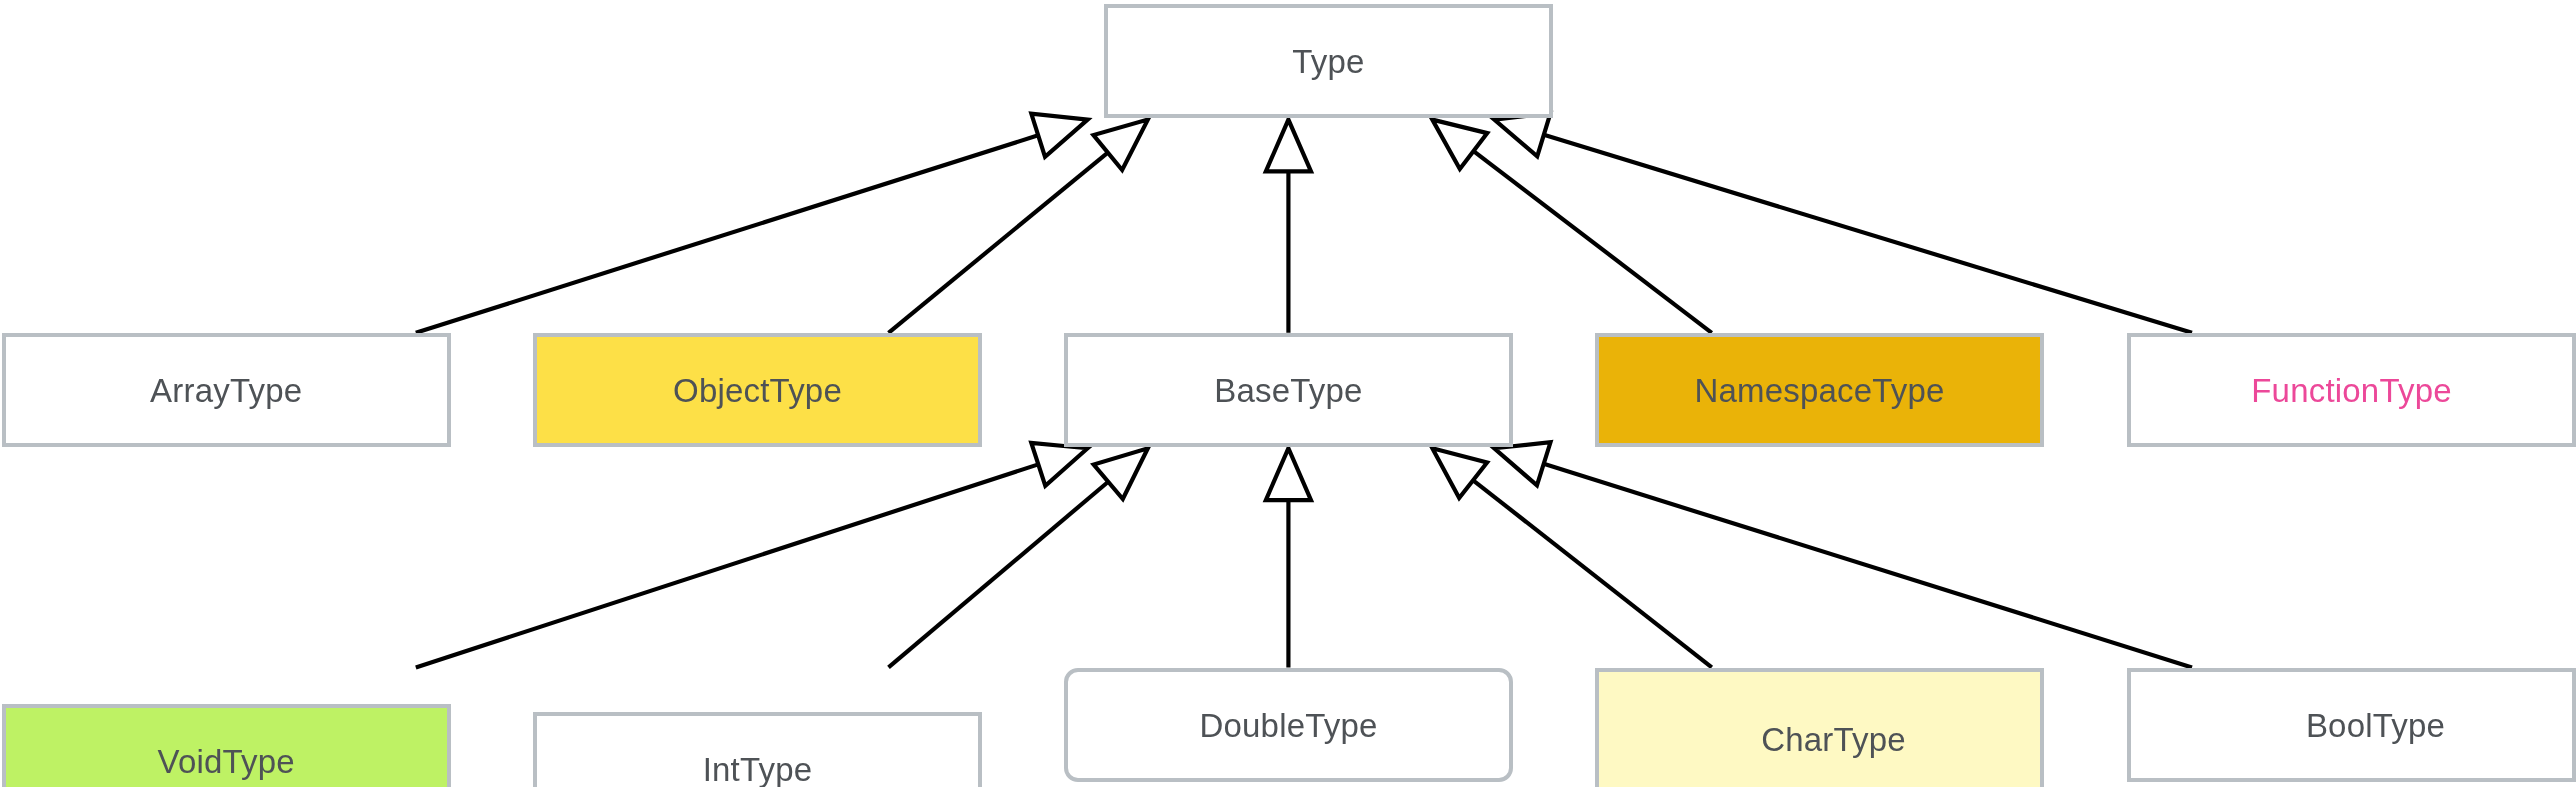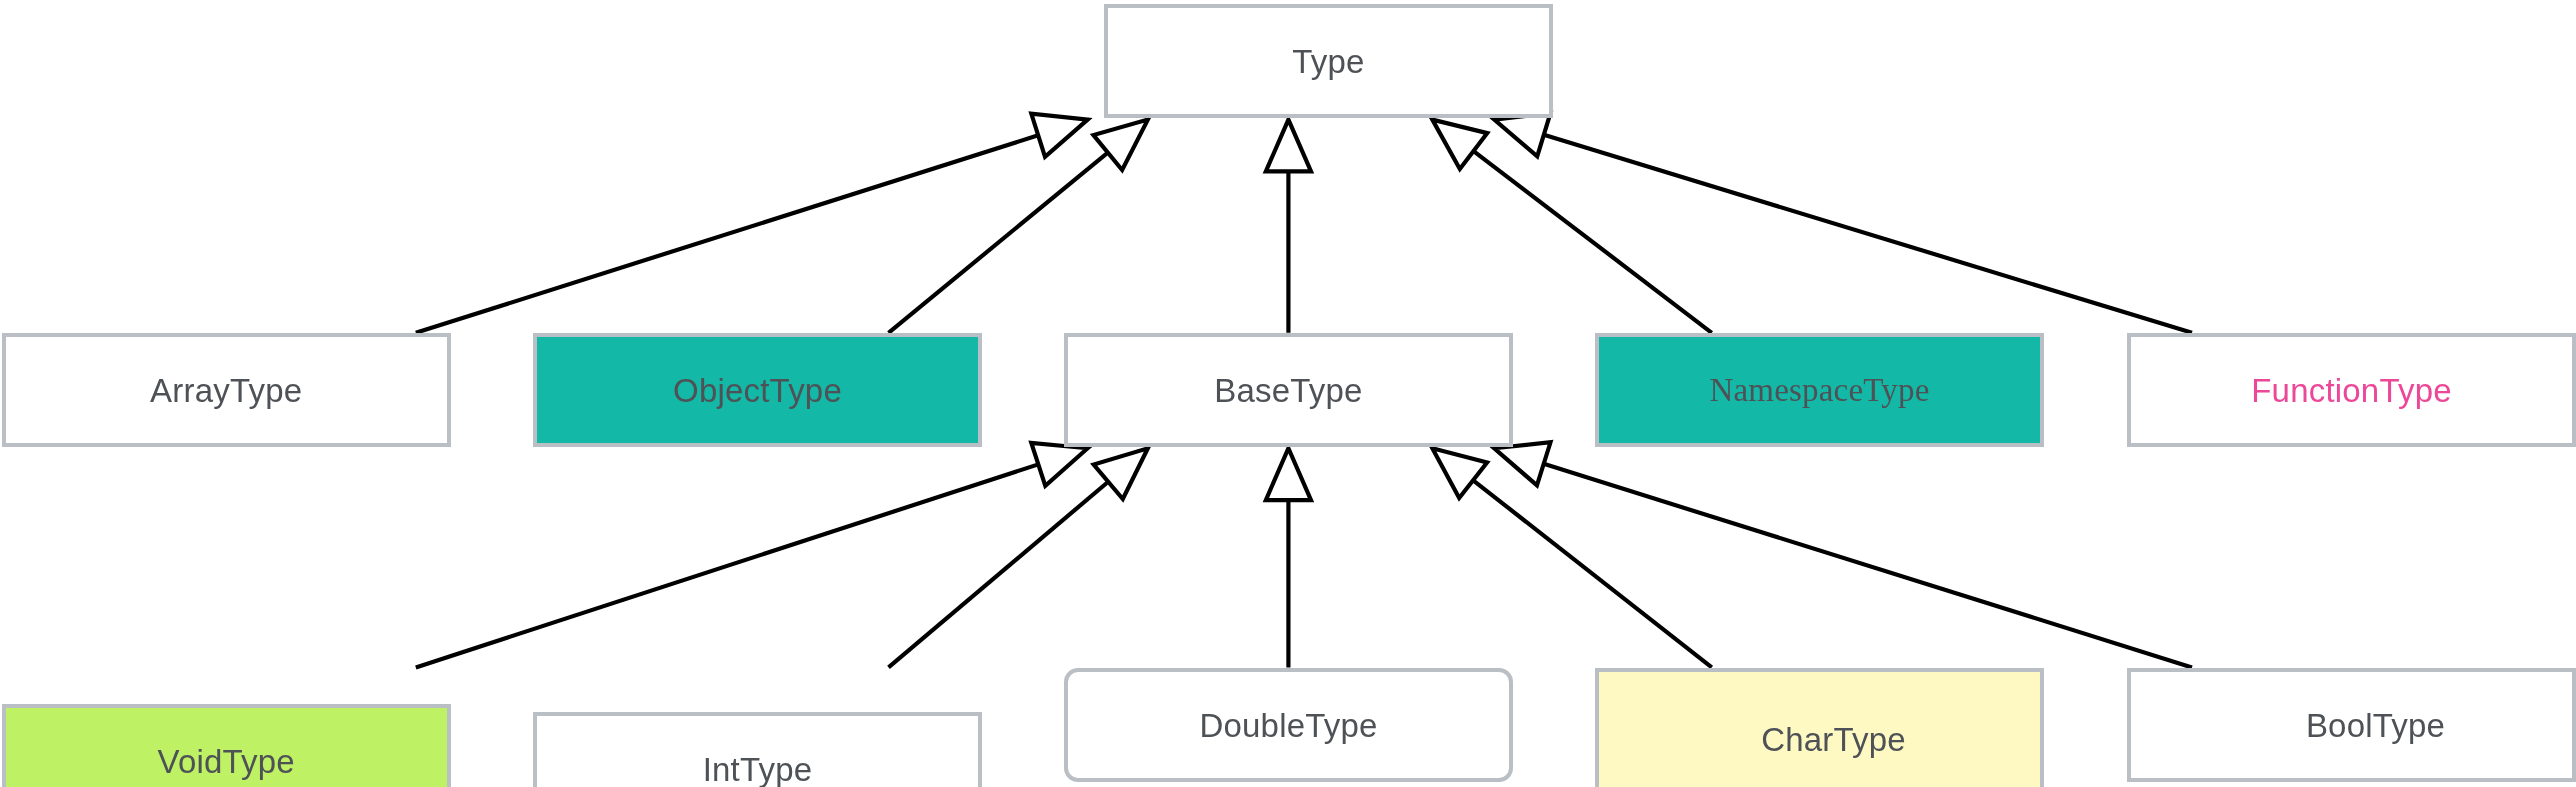--- a/index.html
+++ b/index.html
@@ -75,27 +75,27 @@
       </g>
   </svg>
 
   <div id="node-layer">
       <div class="uml-node" style="left: 1104px; top: 4.2px; width: 449px; height: 114px; border-color: rgb(185, 191, 196); border-width: 4.2px; background: rgb(255, 255, 255);">
         <span class="uml-node-label" style="color: rgb(78, 82, 86);">Type</span>
       </div>
       <div class="uml-node" style="left: 1.7px; top: 333px; width: 449px; height: 114px; border-color: rgb(185, 191, 196); border-width: 4.2px; background: rgb(255, 255, 255);">
         <span class="uml-node-label" style="color: rgb(78, 82, 86);">ArrayType</span>
       </div>
-      <div class="uml-node" style="left: 533px; top: 333px; width: 449px; height: 114px; border-color: rgb(185, 191, 196); border-width: 4.2px; background: #14b8a6;">
+      <div class="uml-node" style="left: 533px; top: 333px; width: 449px; height: 114px; border-color: rgb(185, 191, 196); border-width: 4.2px; background: #fde047;">
         <span class="uml-node-label" style="color: rgb(78, 82, 86);">ObjectType</span>
       </div>
       <div class="uml-node" style="left: 1064px; top: 333px; width: 449px; height: 114px; border-color: rgb(185, 191, 196); border-width: 4.2px; background: rgb(255, 255, 255);">
         <span class="uml-node-label" style="color: rgb(78, 82, 86);">BaseType</span>
       </div>
-      <div class="uml-node" style="left: 1595px; top: 333px; width: 449px; height: 114px; border-color: rgb(185, 191, 196); border-width: 4.2px; background: #14b8a6; font-family: Liberation Serif, serif;">
+      <div class="uml-node" style="left: 1595px; top: 333px; width: 449px; height: 114px; border-color: rgb(185, 191, 196); border-width: 4.2px; background: #eab308;">
         <span class="uml-node-label" style="color: rgb(78, 82, 86);">NamespaceType</span>
       </div>
       <div class="uml-node" style="left: 2127px; top: 333px; width: 449px; height: 114px; border-color: rgb(185, 191, 196); border-width: 4.2px; background: rgb(255, 255, 255);">
         <span class="uml-node-label" style="color: #ec4899;">FunctionType</span>
       </div>
       <div class="uml-node" style="left: 1.7px; top: 668px; width: 449px; height: 114px; border-color: rgb(185, 191, 196); border-width: 4.2px; background: #bef264; margin-top: 36px;">
         <span class="uml-node-label" style="color: rgb(78, 82, 86);">VoidType</span>
       </div>
       <div class="uml-node" style="left: 533px; top: 668px; width: 449px; height: 114px; border-color: rgb(185, 191, 196); border-width: 4.2px; background: rgb(255, 255, 255); margin-top: 44px;">
         <span class="uml-node-label" style="color: rgb(78, 82, 86);">IntType</span>

